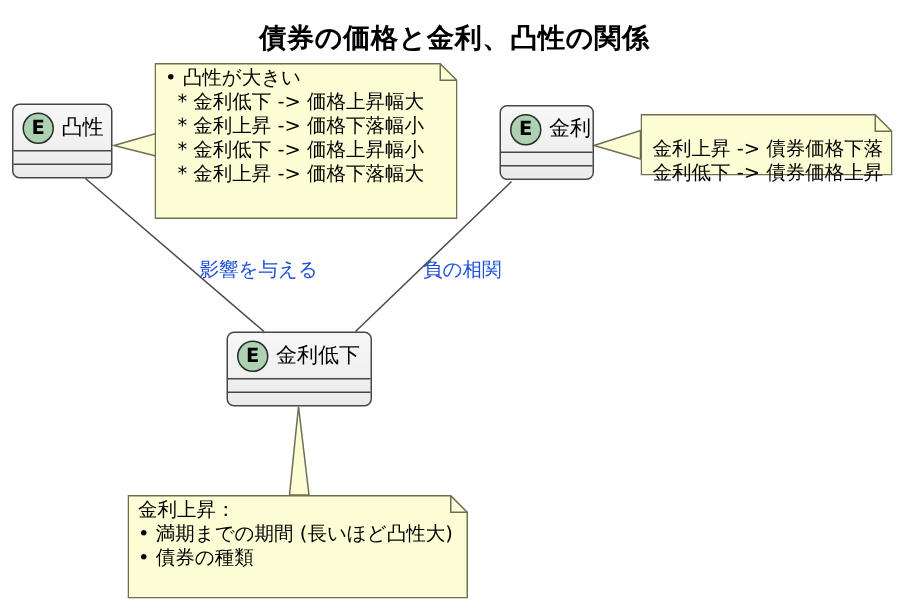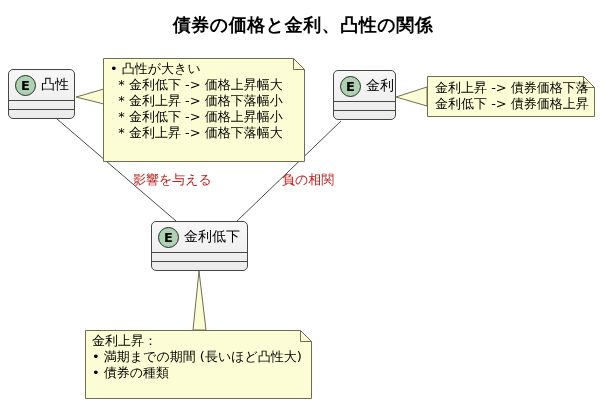--- a/index.html
+++ b/index.html
@@ -37,21 +37,21 @@
   
   .note{position:absolute;}
   .note svg{position:absolute;left:0;top:0;}
   .note-body{
     position:absolute;left:0;top:0;right:0;bottom:0;
     padding:3px 7px;font-size:13px;line-height:16px;
   }
   .nline{white-space:pre;}
   
   .edge-label{
-    position:absolute;font-size:13px;color:#b91c1c;white-space:nowrap;
+    position:absolute;font-size:13px;color:#1d4ed8;white-space:nowrap;
   }
 </style>
 </head>
 <body>
 
 <div id="canvas">
 
   <svg class="layer" width="606" height="406">
     <line x1="57" y1="119" x2="176" y2="221" stroke="#4a4a4a" stroke-width="1"></line>
     <line x1="341" y1="121" x2="237" y2="221" stroke="#4a4a4a" stroke-width="1"></line>
@@ -82,40 +82,40 @@
 
   <div class="entity" style="left:151px;top:221px;width:97px;height:50px">
     <div class="entity-header">
       <span class="spot">E</span>
       <span class="entity-label">金利低下</span>
     </div>
     <div class="entity-row"></div>
     <div class="entity-row"></div>
   </div>
 
-  <div class="note" style="left:103px;top:58px;width:202px;height:104px">
+  <div class="note" style="left:103px;top:42px;width:202px;height:104px">
     <svg width="202" height="104">
       <path d="M0.5,0.5 H190.5 L201.5,11.5 V103.5 H0.5 Z" fill="#fdfdd5" stroke="#6e6e52"></path>
       <path d="M190.5,0.5 V11.5 H201.5" fill="none" stroke="#6e6e52"></path>
     </svg>
     <div class="note-body">
       <div class="nline">• 凸性が大きい</div>
       <div class="nline">  * 金利低下 -&gt; 価格上昇幅大</div>
       <div class="nline">  * 金利上昇 -&gt; 価格下落幅小</div>
       <div class="nline">  * 金利低下 -&gt; 価格上昇幅小</div>
       <div class="nline">  * 金利上昇 -&gt; 価格下落幅大</div>
     </div>
   </div>
 
   <div class="note" style="left:427px;top:76px;width:168px;height:41px">
     <svg width="168" height="41">
       <path d="M0.5,0.5 H156.5 L167.5,11.5 V40.5 H0.5 Z" fill="#fdfdd5" stroke="#6e6e52"></path>
       <path d="M156.5,0.5 V11.5 H167.5" fill="none" stroke="#6e6e52"></path>
     </svg>
-    <div class="note-body" style="padding:4px 8px">
+    <div class="note-body" style="padding:16px 8px">
       <div class="nline">金利上昇 -&gt; 債券価格下落</div>
       <div class="nline">金利低下 -&gt; 債券価格上昇</div>
     </div>
   </div>
 
   <div class="note" style="left:85px;top:330px;width:227px;height:69px">
     <svg width="227" height="69">
       <path d="M0.5,0.5 H215.5 L226.5,11.5 V68.5 H0.5 Z" fill="#fdfdd5" stroke="#6e6e52"></path>
       <path d="M215.5,0.5 V11.5 H226.5" fill="none" stroke="#6e6e52"></path>
     </svg>

